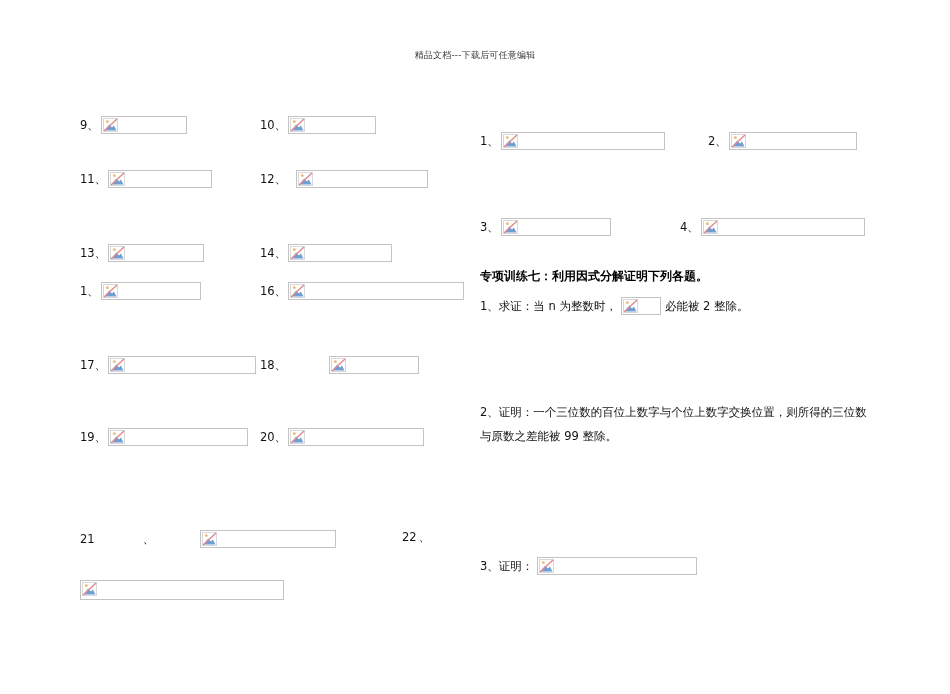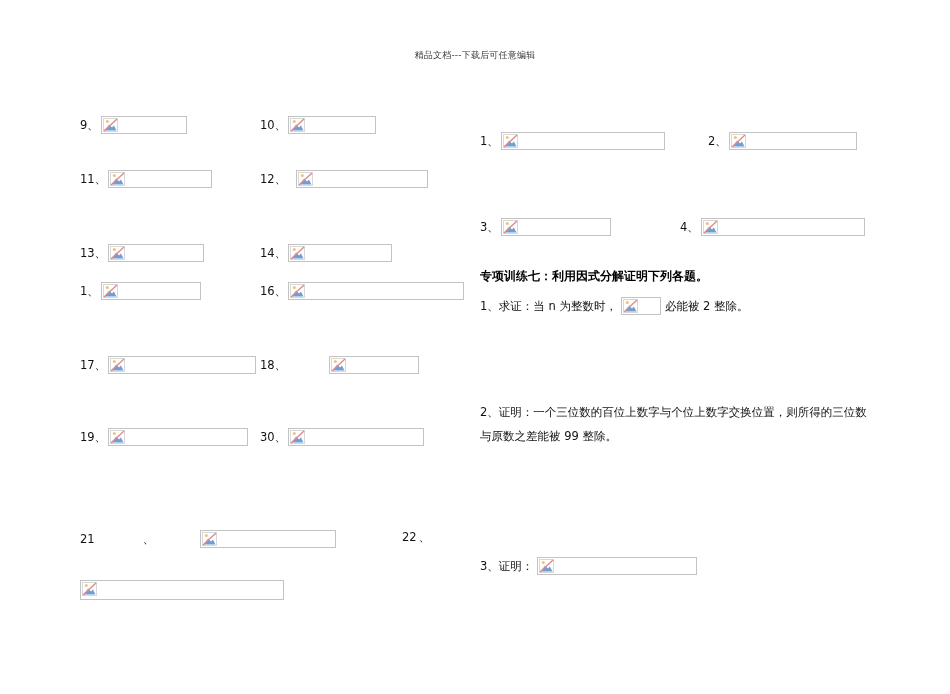--- a/index.html
+++ b/index.html
@@ -245,21 +245,21 @@
         <span class="imgbox" style="width: 140px; height: 18px;">
           <svg class="broken-img" viewBox="0 0 15 14">
             <rect x="0.5" y="0.5" width="14" height="13" fill="#ffffff" stroke="#d8d8d8" stroke-width="1"></rect>
             <path d="M1.5 12.5 L6.2 6.4 L9.0 9.6 L10.9 7.4 L13.5 12.5 Z" fill="#6f9ed4"></path>
             <circle cx="4.3" cy="3.6" r="1.5" fill="#f0c17a"></circle>
             <path d="M1 13 L14 1" stroke="#e08a8a" stroke-width="1.4" fill="none"></path>
           </svg>
         </span>
       </div>
       <div class="q" style="left: 180px; top: 322px;">
-        <span class="q-num">30、</span>
+        <span class="q-num">20、</span>
         <span class="imgbox" style="width: 136px; height: 18px;">
           <svg class="broken-img" viewBox="0 0 15 14">
             <rect x="0.5" y="0.5" width="14" height="13" fill="#ffffff" stroke="#d8d8d8" stroke-width="1"></rect>
             <path d="M1.5 12.5 L6.2 6.4 L9.0 9.6 L10.9 7.4 L13.5 12.5 Z" fill="#6f9ed4"></path>
             <circle cx="4.3" cy="3.6" r="1.5" fill="#f0c17a"></circle>
             <path d="M1 13 L14 1" stroke="#e08a8a" stroke-width="1.4" fill="none"></path>
           </svg>
         </span>
       </div>
       <div class="q" style="left: 0px; top: 424px;">

